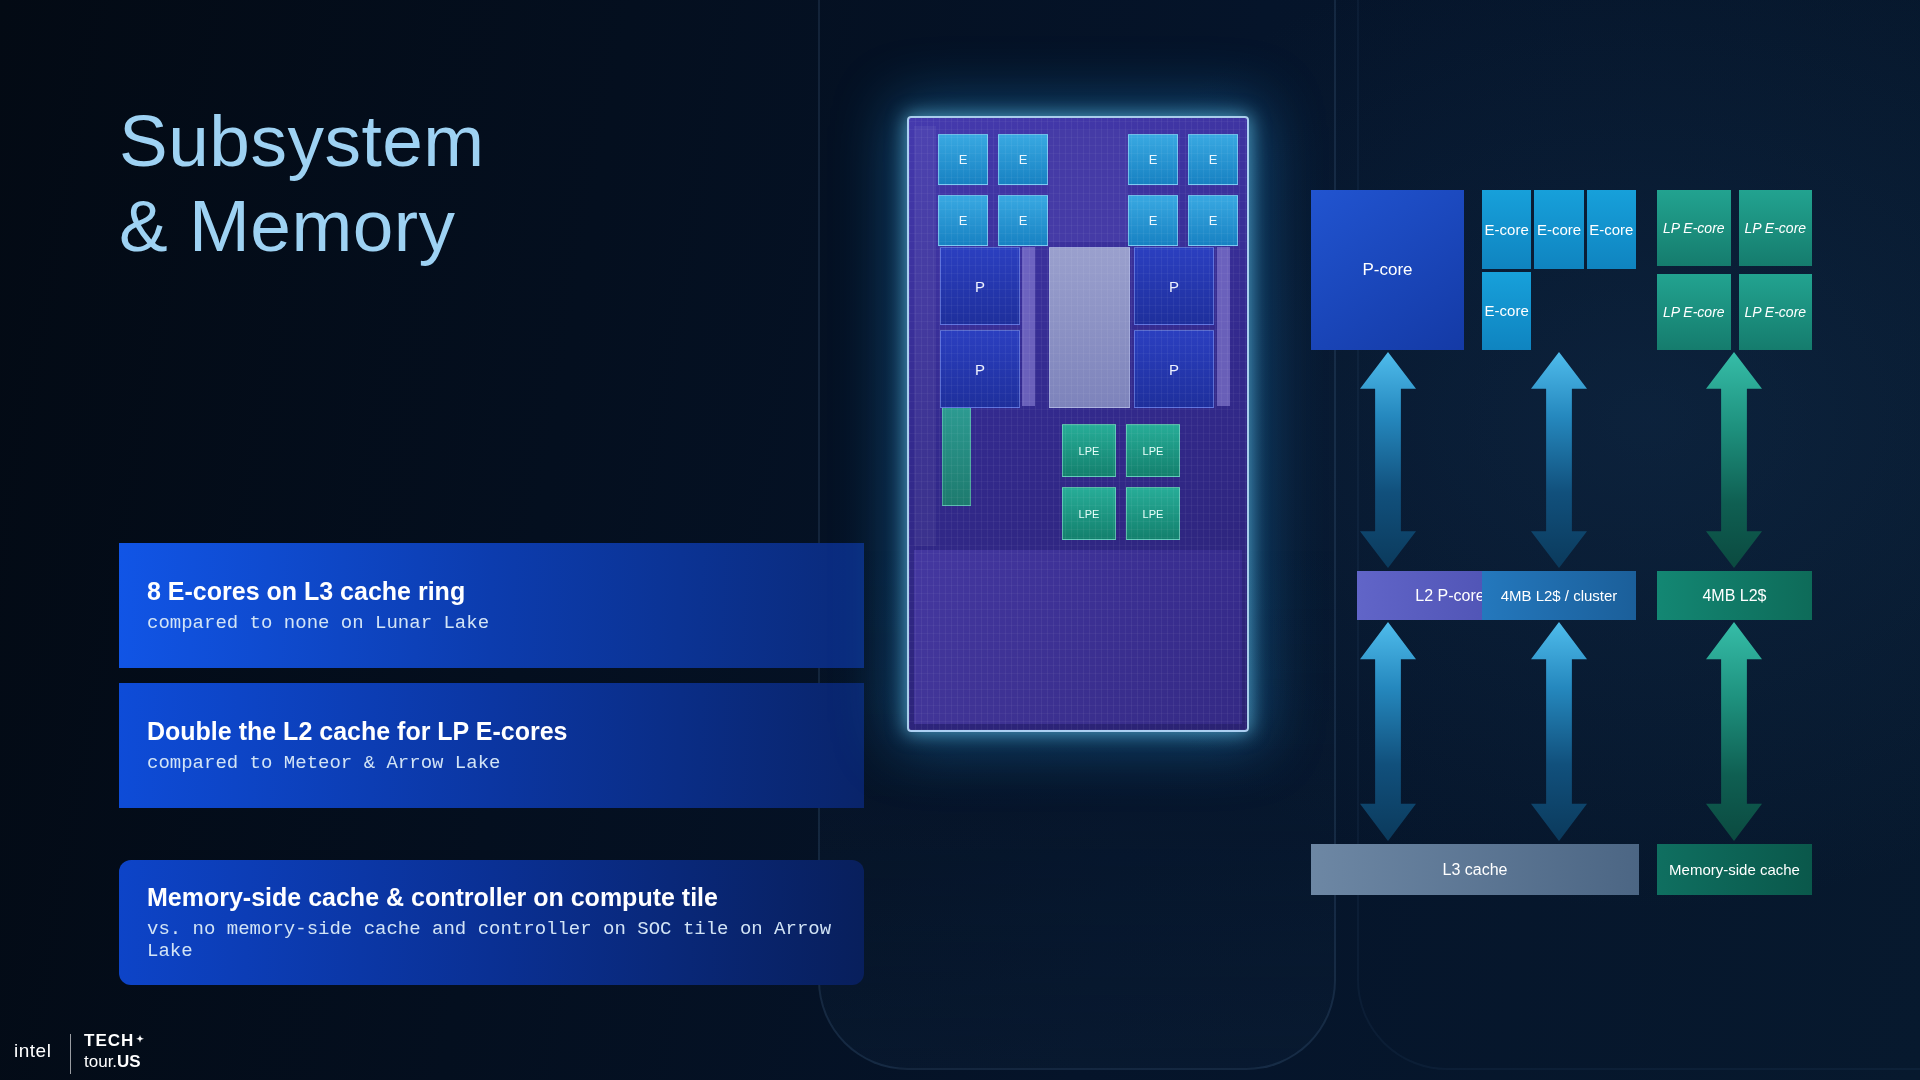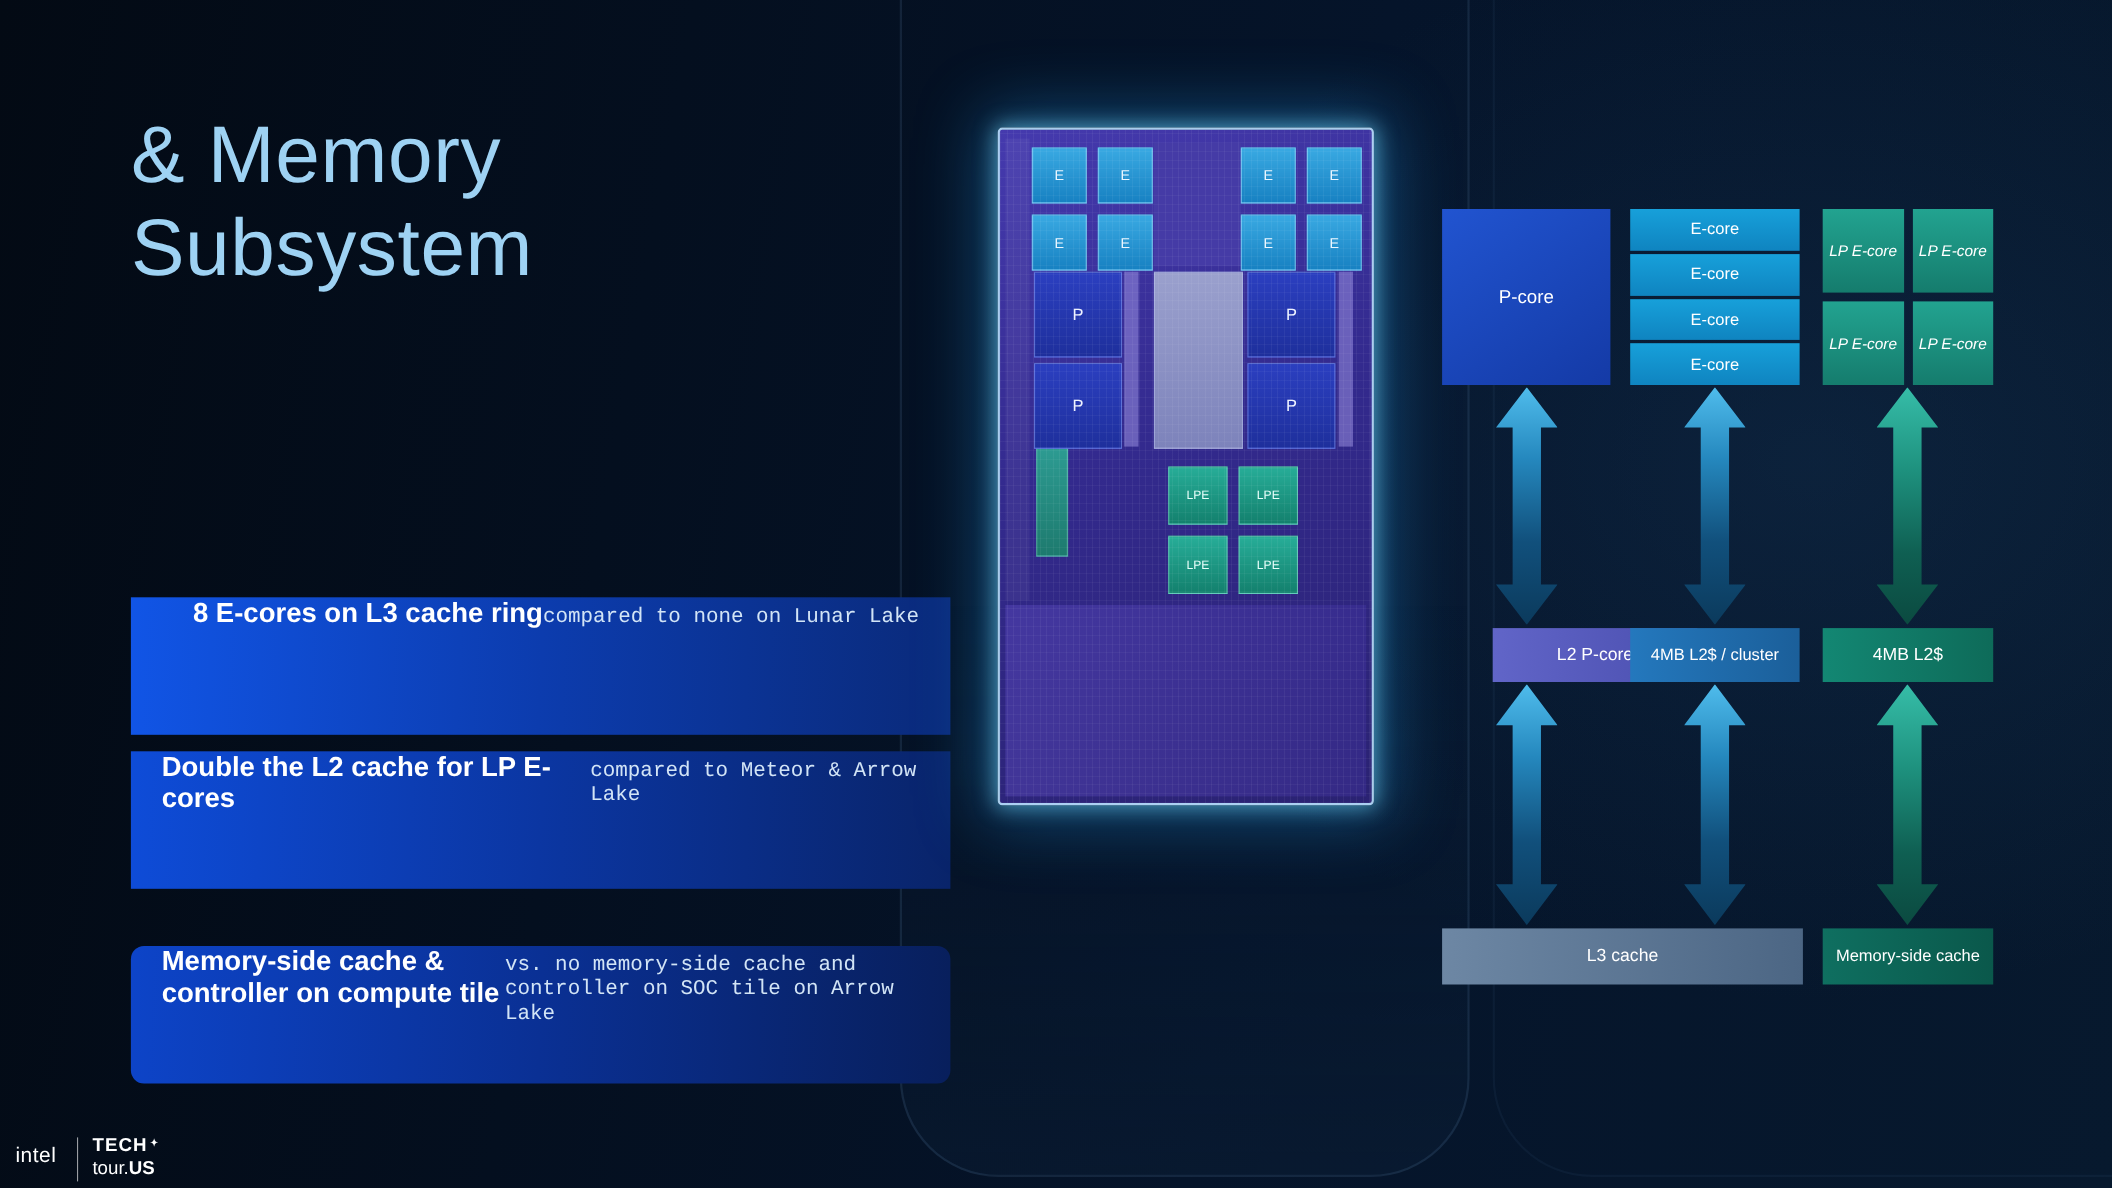--- a/index.html
+++ b/index.html
@@ -14,21 +14,21 @@
   .tile-outline{position:absolute;left:818px;top:-90px;width:514px;height:1156px;
     border:2px solid rgba(120,170,215,0.13);border-radius:90px;
     background:linear-gradient(180deg,rgba(12,30,52,0) 55%,rgba(14,34,58,0.35));}
   .tile-outline2{position:absolute;left:1357px;top:-90px;width:840px;height:1156px;
     border:2px solid rgba(120,170,215,0.06);border-radius:90px;}
   
   .title{position:absolute;left:119px;top:98px;font-size:73px;line-height:1.17;
     color:#9ed2f3;font-weight:400;letter-spacing:0.5px;}
   
   .bar{position:absolute;left:119px;width:745px;height:125px;box-sizing:border-box;
-    padding-left:28px;display:flex;flex-direction:row;justify-content:center;}
+    padding-left:28px;display:flex;flex-direction:column;justify-content:center;}
   .bar1{top:543px;background:linear-gradient(92deg,#1155e6 0%,#0c3cae 50%,#0a2a7a 100%);}
   .bar2{top:683px;background:linear-gradient(92deg,#0e4cd8 0%,#0b36a2 50%,#09246a 100%);}
   .bar3{top:860px;background:linear-gradient(92deg,#0d44c8 0%,#0a3094 50%,#081f5c 100%);border-radius:12px;}
   .bar-h{font-size:25px;font-weight:700;color:#ffffff;}
   .bar-s{font-size:19px;color:#d2e4f6;margin-top:6px;font-family:Liberation Mono, monospace;}
   
   .die{position:absolute;left:907px;top:116px;width:338px;height:612px;border-radius:4px;
     background:linear-gradient(160deg,#453aae 0%,#332a8e 45%,#2a2272 100%);
     border:2px solid rgba(190,235,255,0.85);
     box-shadow:0 0 18px 2px rgba(120,220,255,0.55),0 0 60px 14px rgba(40,170,255,0.35);}
@@ -54,21 +54,21 @@
     font-size:15px;color:#eef2ff;}
   .lpe-cl{position:absolute;left:153px;top:306px;display:grid;grid-template-columns:1fr 1fr;gap:10px;
     width:118px;height:116px;}
   .lpecell{background:linear-gradient(180deg,#27ad98,#13806d);border:1px solid rgba(150,230,215,0.55);
     display:flex;align-items:center;justify-content:center;font-size:11px;color:#e7fffa;}
   
   .dg{position:absolute;display:flex;align-items:center;justify-content:center;text-align:center;color:#fff;}
   .p-core{left:1311px;top:190px;width:153px;height:160px;font-size:17px;
     background:linear-gradient(145deg,#2154d0,#143aa6);}
   .grid-e{position:absolute;left:1482px;top:190px;width:154px;height:160px;
-    display:grid;grid-template-columns:1fr;gap:3px;}
+    display:grid;grid-template-columns:1fr 1fr 1fr;gap:3px;}
   .cell-e{background:linear-gradient(180deg,#17a0da,#0f84c0);display:flex;align-items:center;
     justify-content:center;font-size:15px;}
   .grid-lp{position:absolute;left:1657px;top:190px;width:155px;height:160px;
     display:grid;grid-template-columns:1fr 1fr;gap:8px;font-style:italic;}
   .cell-lp{background:linear-gradient(180deg,#22a390,#157c6d);display:flex;align-items:center;
     justify-content:center;font-size:14px;line-height:1.15;text-align:center;padding:2px;box-sizing:border-box;}
   .l2p{left:1357px;top:571px;width:186px;height:49px;font-size:16px;
     background:linear-gradient(90deg,#6165c8,#4a4eae);}
   .l2c{left:1482px;top:571px;width:154px;height:49px;font-size:15px;
     background:linear-gradient(90deg,#2478bd,#1b5f9a);}
@@ -95,22 +95,22 @@
 </style>
 </head>
 <body>
 
 <div id="slide">
 
   <div class="tile-outline"></div>
   <div class="tile-outline2"></div>
 
   <div class="title">
+    <div>Subsystem</div>
     <div>&amp; Memory</div>
-    <div>Subsystem</div>
   </div>
 
   <div class="bar bar1">
     <div class="bar-h">8 E-cores on L3 cache ring</div>
     <div class="bar-s">compared to none on Lunar Lake</div>
   </div>
   <div class="bar bar2">
     <div class="bar-h">Double the L2 cache for LP E-cores</div>
     <div class="bar-s">compared to Meteor &amp; Arrow Lake</div>
   </div>

